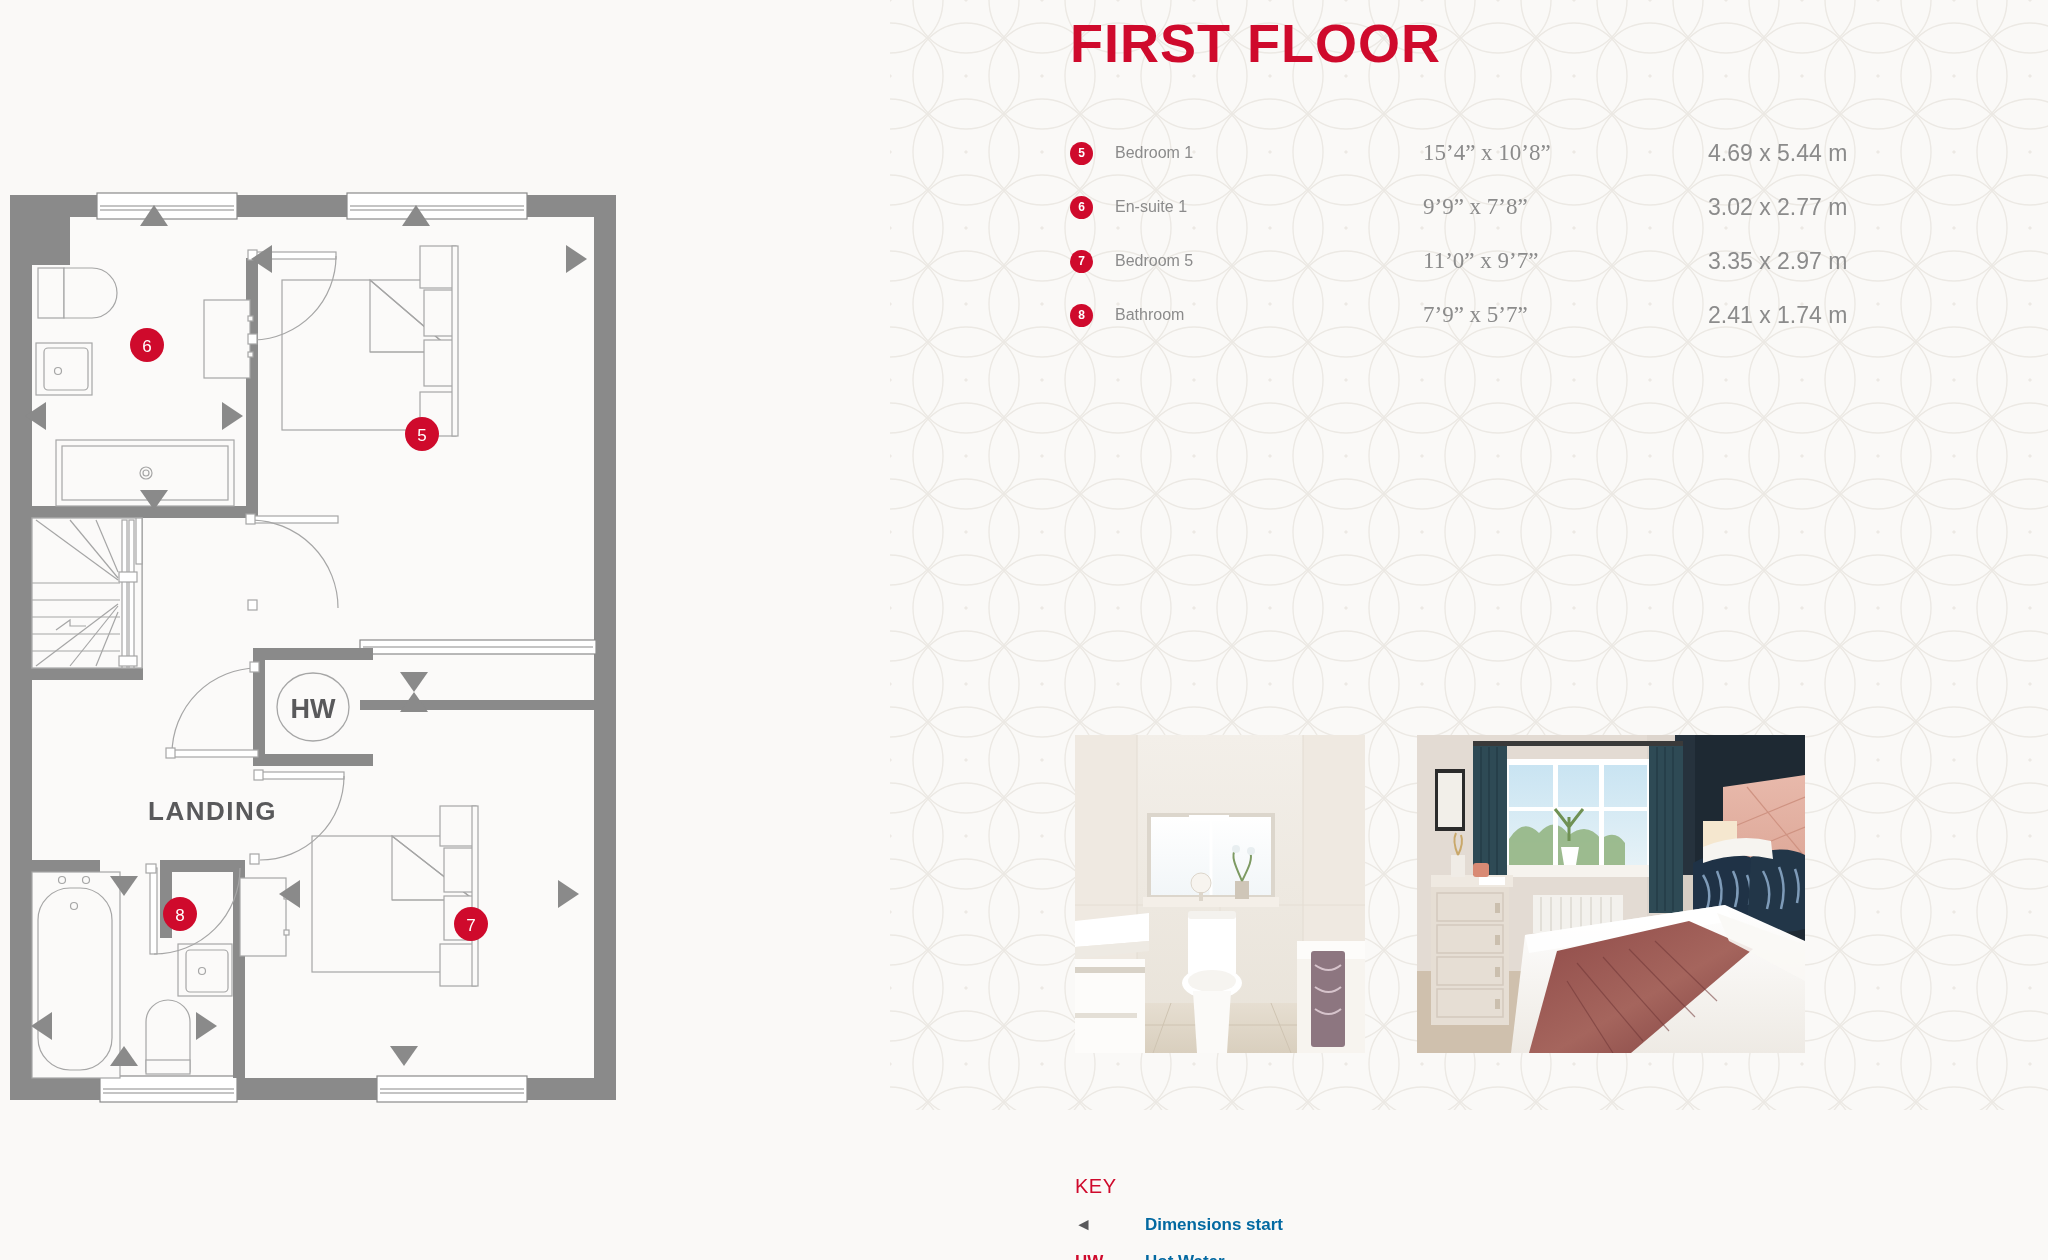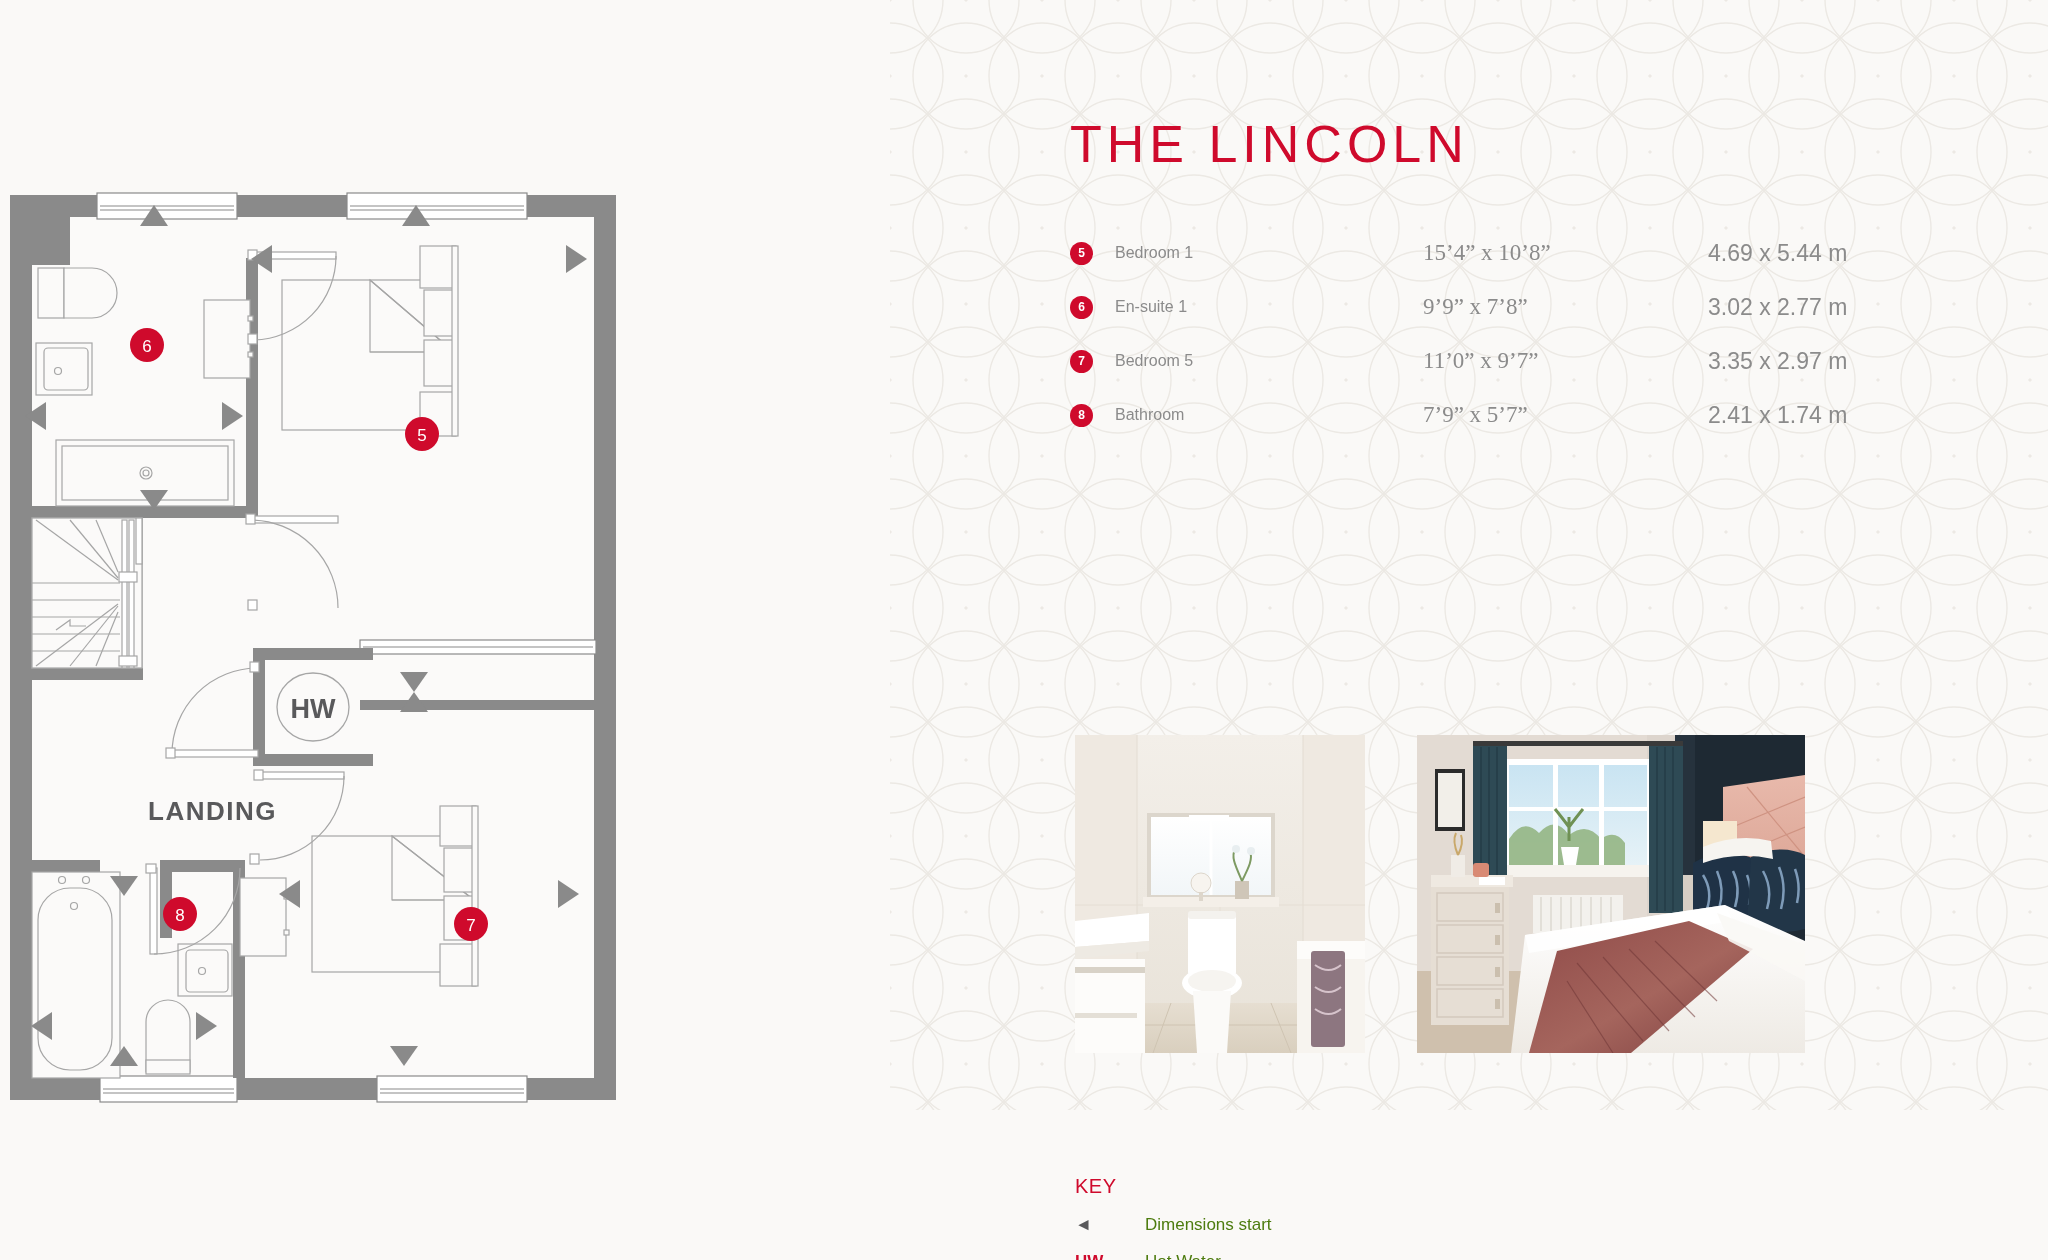--- a/index.html
+++ b/index.html
@@ -61,21 +61,21 @@
   }
   .photo svg{display:block;}
 
   
   #key{position:absolute;left:5px;top:1175px;}
   .key-title{font-size:20px;font-weight:normal;color:#cf0a2c;letter-spacing:0.5px;}
   .key-row{display:flex;align-items:center;margin-top:16px;height:21px;}
   .key-sym{width:70px;display:flex;align-items:center;}
   .key-sym-tri{font-size:17px;color:#59595b;line-height:1;}
   .key-sym-hw{font-size:17px;font-weight:bold;color:#cf0a2c;line-height:1;}
-  .key-label{font-size:17px;color:#4d7c0f;font-weight:400;}
+  .key-label{font-size:17px;color:#0369a1;font-weight:700;}
 </style>
 </head>
 <body>
 
 <div id="watermark">
   <svg width="1158" height="1110" viewBox="0 0 1158 1110" xmlns="http://www.w3.org/2000/svg">
     <defs>
       <pattern id="circles" x="0" y="0" width="76" height="76" patternUnits="userSpaceOnUse">
         <circle cx="0" cy="0" r="53" fill="none" stroke="#ece9e4" stroke-width="1.4"></circle>
         <circle cx="76" cy="0" r="53" fill="none" stroke="#ece9e4" stroke-width="1.4"></circle>
@@ -339,21 +339,21 @@
     <g>
       <circle cx="471" cy="924" r="17" fill="#cf0a2c"></circle>
       <text class="mk" x="471" y="931" text-anchor="middle" font-family="Liberation Sans, sans-serif" font-size="17" fill="#ffffff">7</text>
     </g>
   </g>
 </svg>
 </div>
 
 <div id="right-panel">
 
-  <div class="title-line1">THE LINCOLN</div>
+  <div class="title-line2">FIRST FLOOR</div>
 
   <div id="dims">
     <div class="dim-row">
       <div class="dim-badge">5</div>
       <div class="dim-name">Bedroom 1</div>
       <div class="dim-imp">15’4” x 10’8”</div>
       <div class="dim-met">4.69 x 5.44 m</div>
     </div>
     <div class="dim-row">
       <div class="dim-badge">6</div>

